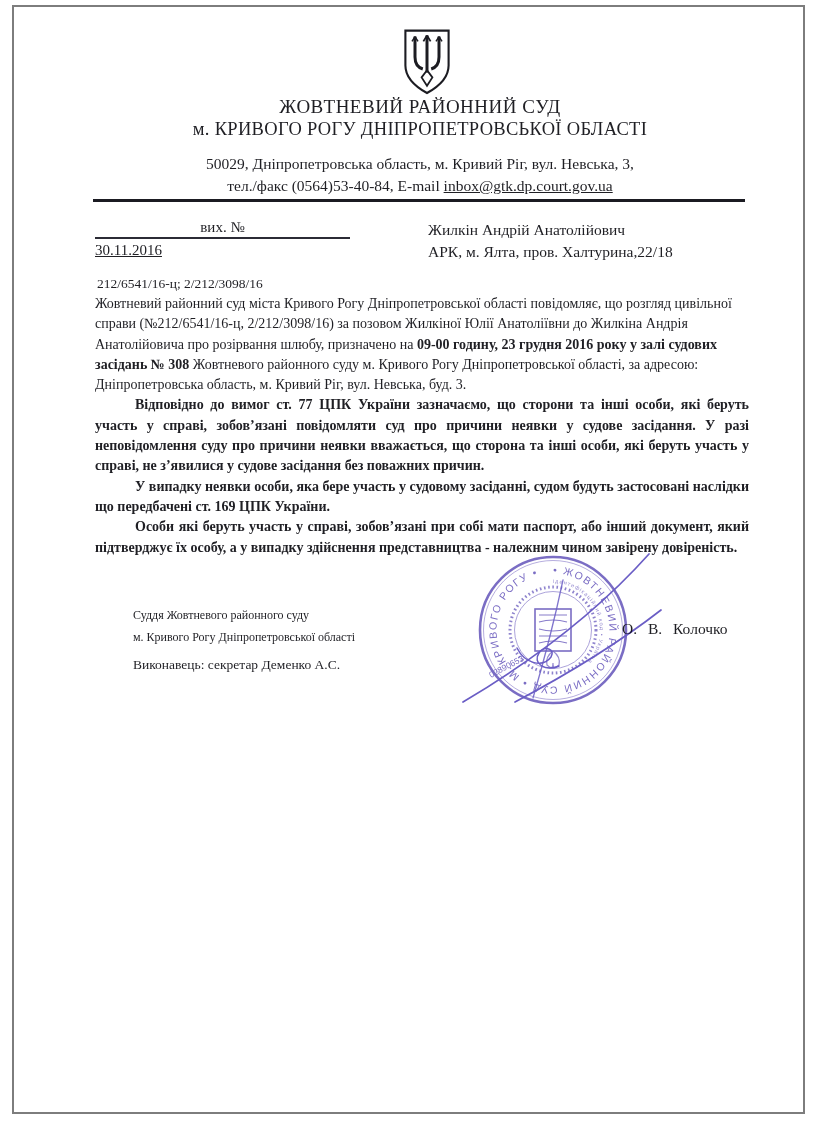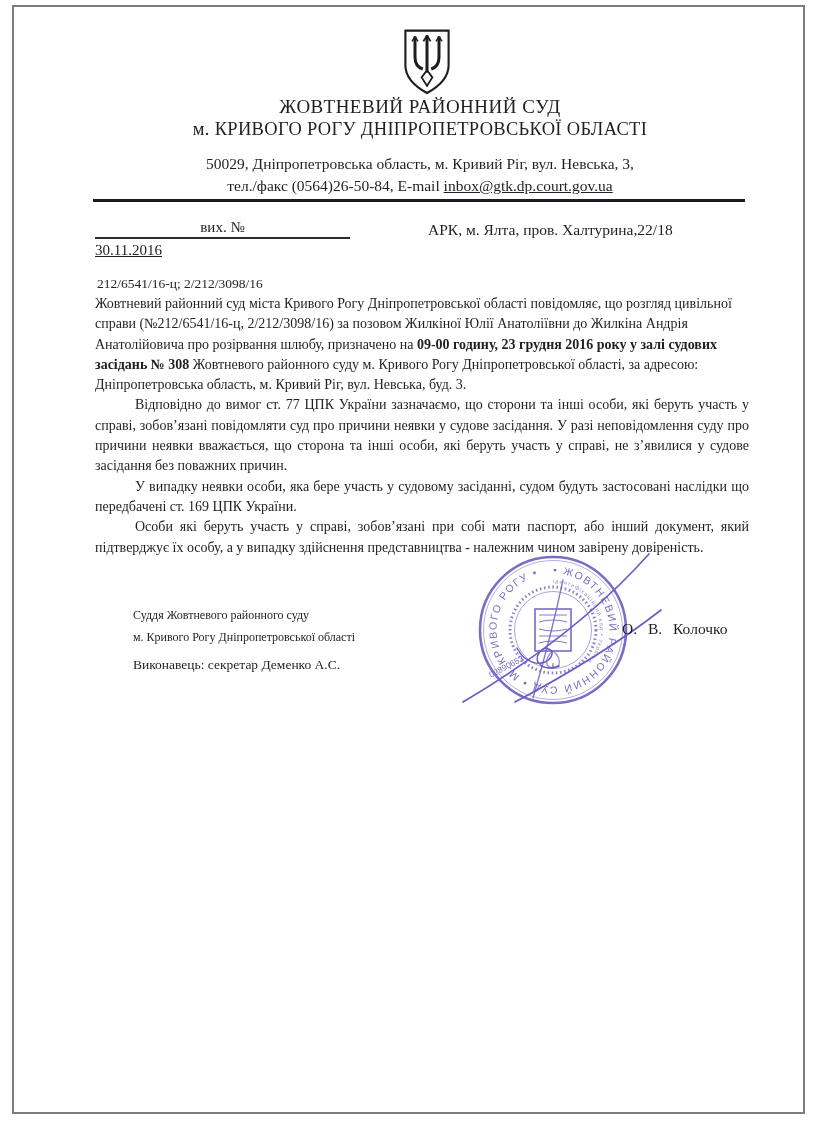--- a/index.html
+++ b/index.html
@@ -27,21 +27,21 @@
     position:absolute;left:95px;top:219px;width:255px;text-align:center;
     font-size:15px;border-bottom:2px solid #2b2b35;padding-bottom:1px;
   }
   .out-date{position:absolute;left:95px;top:242px;font-size:15px;text-decoration:underline;text-align:right;}
   .recipient{position:absolute;left:428px;top:219px;font-size:15.5px;line-height:22px;}
   
   .case-num{position:absolute;left:97px;top:276px;font-size:13.5px;}
   .body-text{position:absolute;left:95px;top:294px;width:654px;font-size:14px;line-height:20.3px;}
   .body-text p{margin:0;}
   .body-text p.justify{text-align:justify;}
-  .body-text p.indent{text-indent:40px;}
+  .body-text p.indent{text-indent:40px;font-weight:bold;}
   .bold{font-weight:bold;}
   
   .judge{position:absolute;left:133px;top:605px;font-size:12px;line-height:21.5px;}
   .judge-name{position:absolute;left:622px;top:620px;font-size:15.5px;word-spacing:7px;}
   .executor{position:absolute;left:133px;top:657px;font-size:13.5px;}
   
   .stamp{position:absolute;left:443px;top:552px;width:224px;height:158px;
          mix-blend-mode:multiply;opacity:.92;}
 </style>
 </head>
@@ -59,28 +59,29 @@
       <path d="M70,14 V48 Q70,64 57,68" fill="none" stroke="#1c1c22" stroke-width="5"></path>
       <path d="M30,14 l-5,8 M30,14 l5,8 M70,14 l-5,8 M70,14 l5,8" fill="none" stroke="#1c1c22" stroke-width="2.5"></path>
       <path d="M50,70 l-9,12 9,14 9,-14 Z" fill="none" stroke="#1c1c22" stroke-width="3"></path>
     </svg>
   </div>
 
   <div class="header">
     <div class="title">ЖОВТНЕВИЙ РАЙОННИЙ СУД</div>
     <div class="subtitle">м. КРИВОГО РОГУ ДНІПРОПЕТРОВСЬКОЇ ОБЛАСТІ</div>
     <div class="addr">50029, Дніпропетровська область, м. Кривий Ріг, вул. Невська, 3,</div>
-    <div class="contact"><span>тел./факс (0564)26-50-84, E-mail </span><span class="email">inbox@gtk.dp.court.gov.ua</span></div>
+    <div class="contact"><span>тел./факс (0564)53-40-84, E-mail </span><span class="email">inbox@gtk.dp.court.gov.ua</span></div>
   </div>
 
   <div class="divider"></div>
 
   <div class="out-line">вих. №</div>
   <div class="out-date">30.11.2016</div>
   <div class="recipient">
+    <div>Жилкін Андрій Анатолійович</div>
     <div>АРК, м. Ялта, пров. Халтурина,22/18</div>
   </div>
 
   <div class="case-num">212/6541/16-ц; 2/212/3098/16</div>
   <div class="body-text">
       <p class=""><span>Жовтневий районний суд міста Кривого Рогу Дніпропетровської області повідомляє, що розгляд цивільної справи (№212/6541/16-ц, 2/212/3098/16) за позовом Жилкіної Юлії Анатоліївни до Жилкіна Андрія Анатолійовича про розірвання шлюбу, призначено на </span><span class="bold">09-00 годину, 23 грудня 2016 року у залі судових засідань № 308</span><span> Жовтневого районного суду м. Кривого Рогу Дніпропетровської області, за адресою: Дніпропетровська область, м. Кривий Ріг, вул. Невська, буд. 3.</span></p>
       <p class="justify indent"><span>Відповідно до вимог ст. 77 ЦПК України зазначаємо, що сторони та інші особи, які беруть участь у справі, зобов’язані повідомляти суд про причини неявки у судове засідання. У разі неповідомлення суду про причини неявки вважається, що сторона та інші особи, які беруть участь у справі, не з’явилися у судове засідання без поважних причин.</span></p>
       <p class="justify indent"><span>У випадку неявки особи, яка бере участь у судовому засіданні, судом будуть застосовані наслідки що передбачені ст. 169 ЦПК України.</span></p>
       <p class="justify indent"><span>Особи які беруть участь у справі, зобов’язані при собі мати паспорт, або інший документ, який підтверджує їх особу, а у випадку здійснення представництва - належним чином завірену довіреність.</span></p>
     </div>

